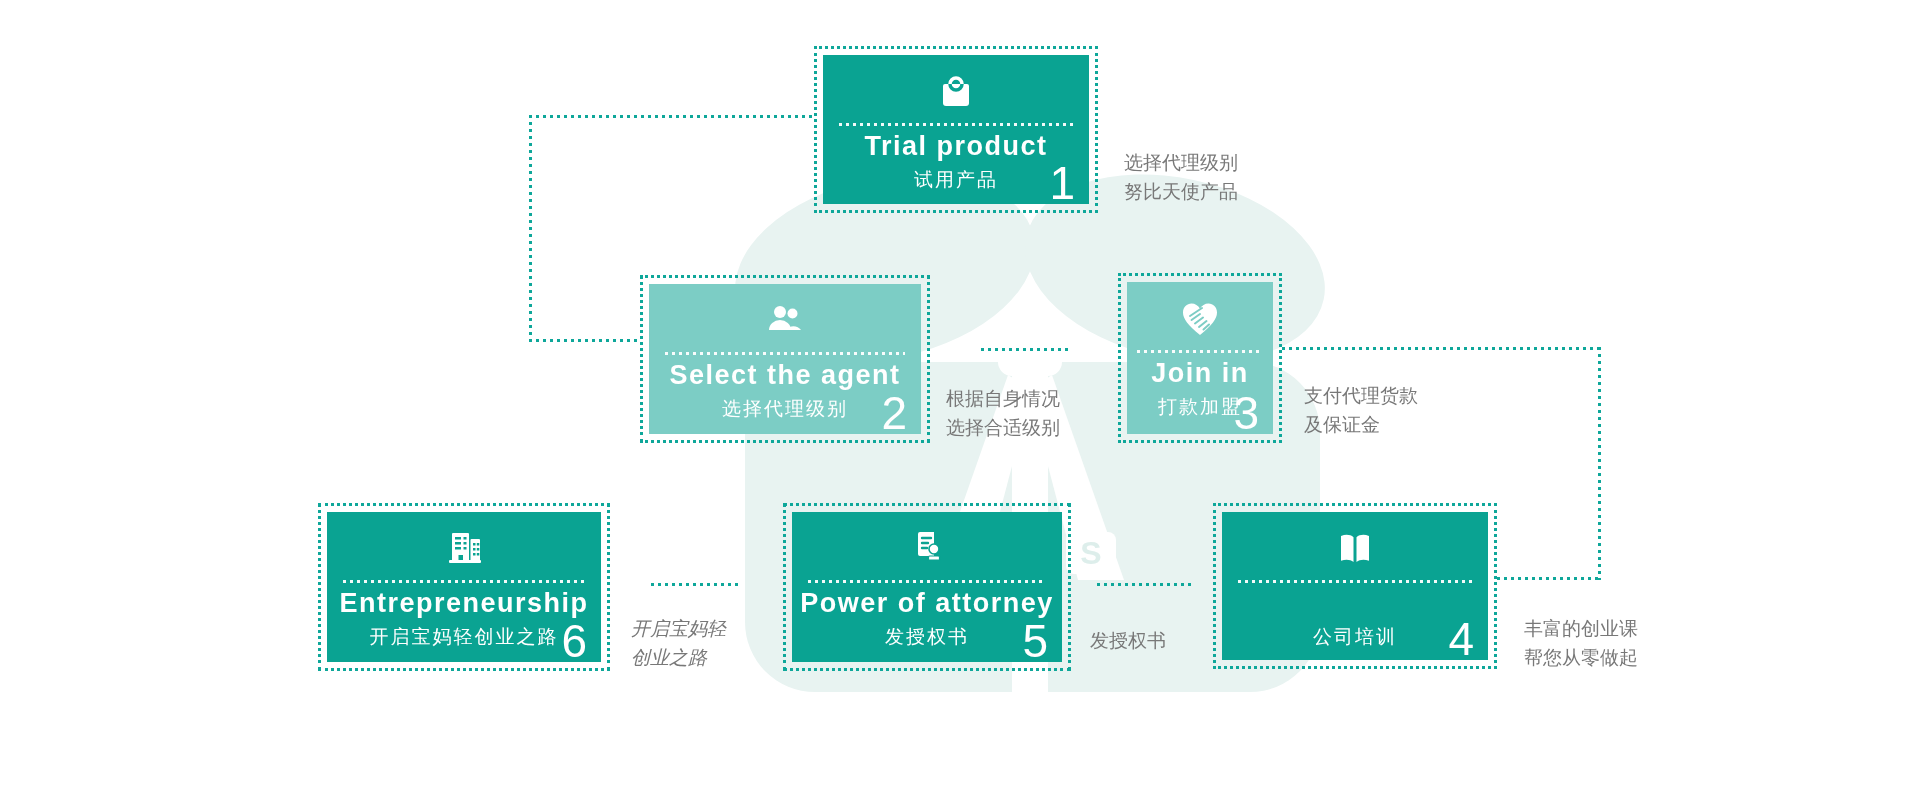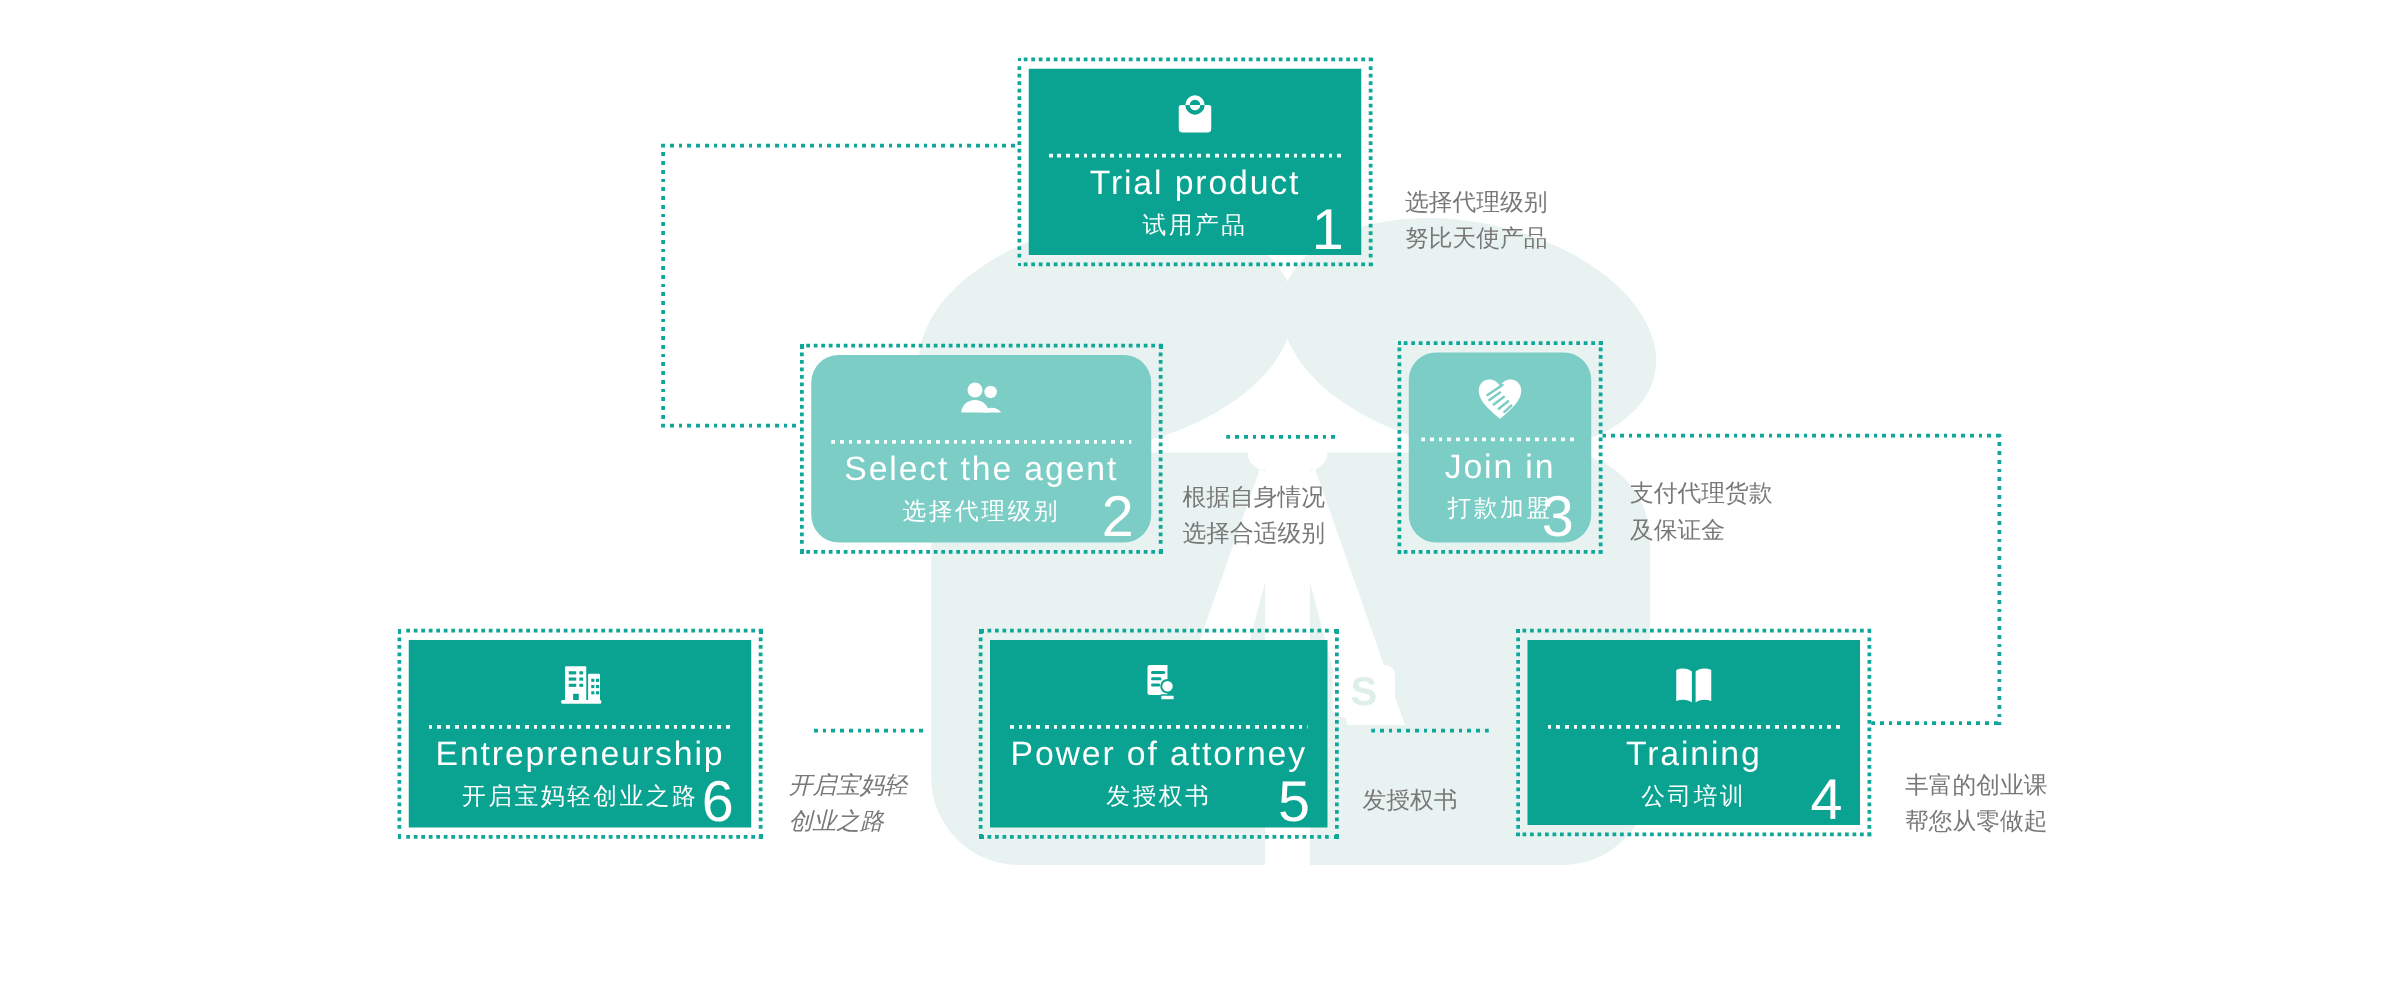--- a/index.html
+++ b/index.html
@@ -7,27 +7,27 @@
     position:relative;width:1920px;height:790px;overflow:hidden;background:#fff;
     font-family:"Liberation Sans","DejaVu Sans",sans-serif;
     --dark:#0aa392;--light:#7ccdc5;--dot:#0ea79a;--gray:#787878;--wm:#e8f3f1;
   }
   
   .step{position:absolute;border:3px dotted var(--dot);box-sizing:border-box;padding:6px;z-index:4;background:transparent;}
   .fill{position:relative;width:100%;height:100%;}
   .step.dark{--card:var(--dark);}
   .step.light{--card:var(--light);}
   .step.dark .fill{background:var(--dark);}
-  .step.light .fill{background:var(--light);border-radius:22px;}
+  .step.light .fill{background:var(--light);}
   .icon{position:absolute;top:12px;left:0;right:0;display:flex;justify-content:center;}
   .icon svg{width:48px;height:48px;display:block;}
   .sep{position:absolute;top:68px;left:16px;right:16px;height:3px;
        background-image:repeating-linear-gradient(to right,rgba(255,255,255,.95) 0 3px,transparent 3px 7px);}
   .ten{position:absolute;top:76px;left:0;right:0;text-align:center;color:#fff;
-       font-size:27px;letter-spacing:1.5px;font-weight:400;white-space:nowrap;}
+       font-size:27px;letter-spacing:1.5px;font-weight:700;white-space:nowrap;}
   .tzh{position:absolute;top:112px;left:0;right:0;text-align:center;color:#fff;
        font-size:19px;letter-spacing:2px;white-space:nowrap;}
   .num{position:absolute;right:14px;bottom:-2px;color:#fff;font-size:46px;font-weight:300;line-height:1;}
   
   .dot-h{position:absolute;height:3px;z-index:2;
          background-image:repeating-linear-gradient(to right,var(--dot) 0 3px,transparent 3px 7px);}
   .dot-v{position:absolute;width:3px;z-index:2;
          background-image:repeating-linear-gradient(to bottom,var(--dot) 0 3px,transparent 3px 7px);}
   
   .note{position:absolute;color:var(--gray);font-size:19px;line-height:29px;z-index:3;white-space:nowrap;}
@@ -148,21 +148,20 @@
 
   <div class="step dark" style="left:1213px;top:503px;width:284px;height:166px;">
     <div class="fill">
       <div class="icon">
         <svg viewBox="0 0 48 48" fill="#fff">
           <path d="M10 12 C15 10 19.5 10.7 22.5 13.2 V38 C19.5 35.6 15 35 10 36.8 Z"></path>
           <path d="M38 12 C33 10 28.5 10.7 25.5 13.2 V38 C28.5 35.6 33 35 38 36.8 Z"></path>
         </svg>
       </div>
       <div class="sep"></div>
-      <div class="ten">Training</div>
       <div class="tzh">公司培训</div>
       <div class="num">4</div>
     </div>
   </div>
 
   <div class="step dark" style="left:783px;top:503px;width:288px;height:168px;">
     <div class="fill">
       <div class="icon">
         <svg viewBox="0 0 48 48">
           <path d="M17 8 h14 v24 H17 a2 2 0 0 1 -2 -2 V10 a2 2 0 0 1 2 -2 Z" fill="#fff"></path>

